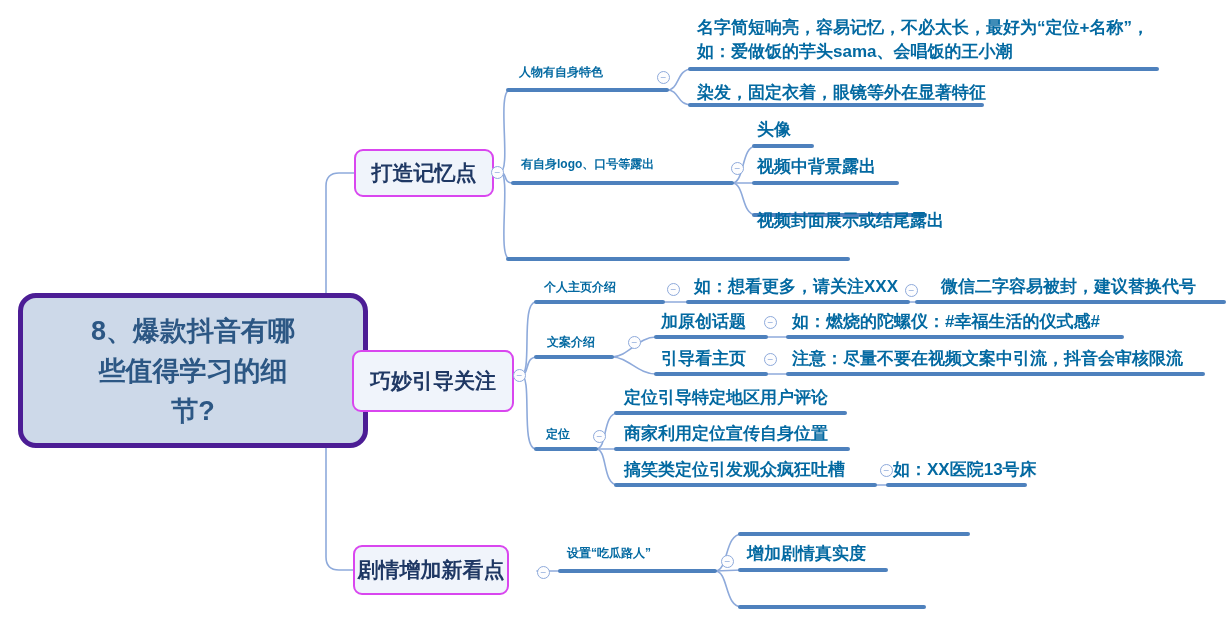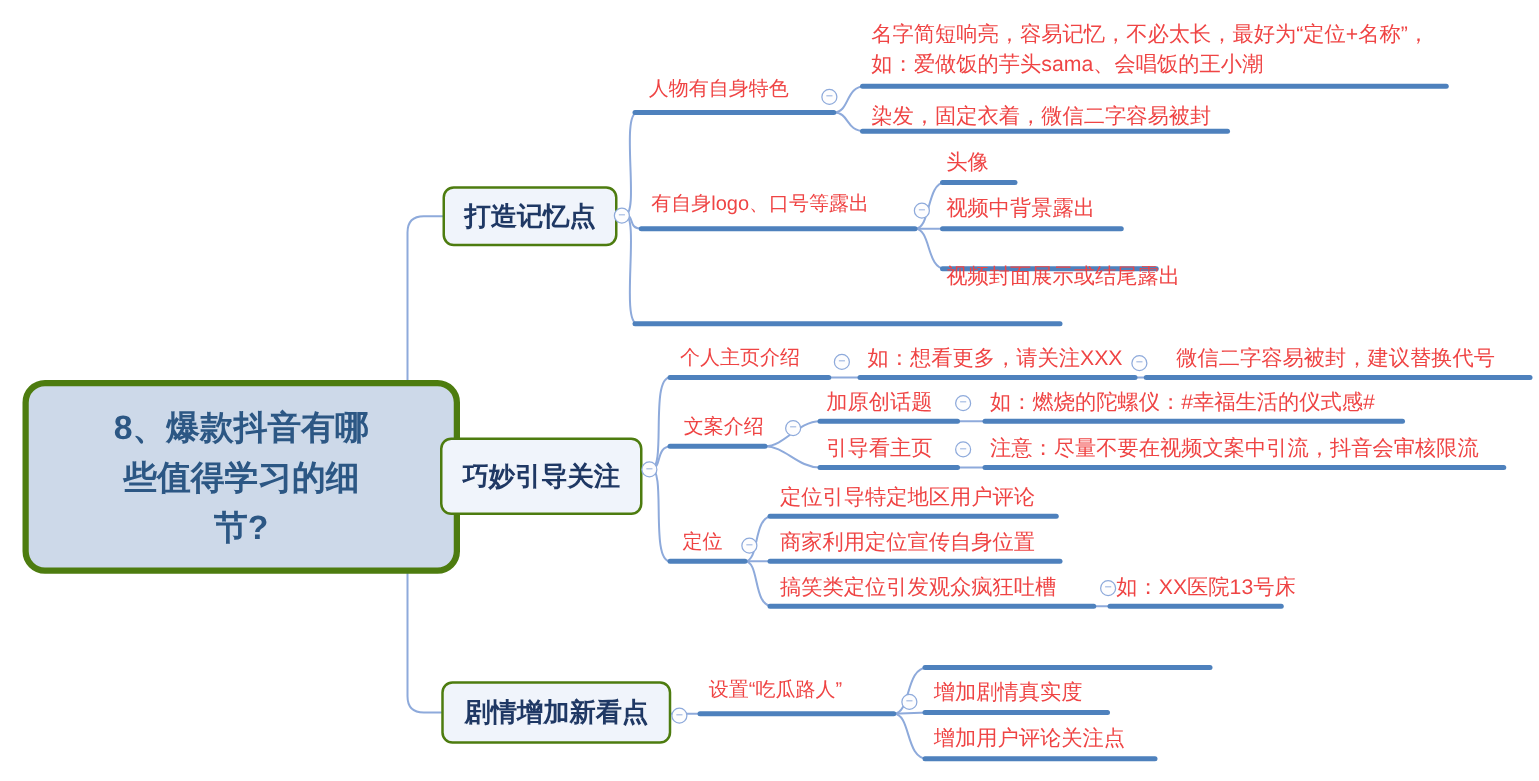--- a/index.html
+++ b/index.html
@@ -3,37 +3,37 @@
 <meta charset="utf-8">
 <style>
   html,body{margin:0;padding:0;}
   body{
     width:1231px;height:625px;background:#ffffff;overflow:hidden;position:relative;
     font-family:"Liberation Sans","DejaVu Sans",sans-serif;
   }
   .canvas{position:absolute;left:0;top:0;width:1231px;height:625px;}
   svg.lines{position:absolute;left:0;top:0;z-index:0;}
   .root{
-    position:absolute;left:18px;top:304px;width:350px;height:155px;box-sizing:border-box;
-    background:#CDD9E9;border:5px solid #4d7c0f;border-radius:18px;
+    position:absolute;left:18px;top:293px;width:350px;height:155px;box-sizing:border-box;
+    background:#CDD9E9;border:5px solid #4c1d95;border-radius:18px;
     display:flex;align-items:center;justify-content:center;text-align:center;
     font-size:27px;font-weight:bold;color:#2C5784;line-height:40px;white-space:pre-line;z-index:2;
   }
   .box{
-    position:absolute;box-sizing:border-box;background:#F0F4FB;border:2px solid #4d7c0f;border-radius:9px;
+    position:absolute;box-sizing:border-box;background:#F0F4FB;border:2px solid #d946ef;border-radius:9px;
     display:flex;align-items:center;justify-content:center;white-space:nowrap;
     font-size:21px;font-weight:600;color:#1F3864;z-index:2;
   }
   #b1{left:354px;top:149px;width:140px;height:48px;}
   #b2{left:352px;top:350px;width:162px;height:62px;}
-  #b3{left:353px;top:545px;width:184px;height:50px;}
+  #b3{left:353px;top:545px;width:156px;height:50px;}
   .topic{
-    position:absolute;white-space:nowrap;color:#ef4444;font-size:17px;line-height:22px;z-index:2;
+    position:absolute;white-space:nowrap;color:#0369a1;font-size:17px;line-height:22px;z-index:2;font-weight:bold;
   }
-  .topic.lv2{font-size:16px;}
+  .topic.lv2{font-size:12px;}
   .topic.multiline{white-space:pre-line;line-height:24px;}
   .ci{
     position:absolute;width:13px;height:13px;box-sizing:border-box;z-index:3;
     border:1px solid #8EAADB;border-radius:50%;background:#FDFDFE;color:#8EAADB;
     display:flex;align-items:center;justify-content:center;
     font-size:10px;line-height:10px;cursor:pointer;
   }
 </style>
 </head>
 <body>
@@ -105,21 +105,21 @@
 些值得学习的细
 节?</div>
 
   <div class="box" id="b1">打造记忆点</div>
   <div class="box" id="b2">巧妙引导关注</div>
   <div class="box" id="b3">剧情增加新看点</div>
 
   <div class="topic lv2" style="left:519px;top:61px;">人物有自身特色</div>
   <div class="topic multiline" style="left:697px;top:16px;">名字简短响亮，容易记忆，不必太长，最好为“定位+名称”，
 如：爱做饭的芋头sama、会唱饭的王小潮</div>
-  <div class="topic" style="left:697px;top:82px;">染发，固定衣着，微信二字容易被封</div>
+  <div class="topic" style="left:697px;top:82px;">染发，固定衣着，眼镜等外在显著特征</div>
   <div class="topic lv2" style="left:521px;top:153px;">有自身logo、口号等露出</div>
   <div class="topic" style="left:757px;top:119px;">头像</div>
   <div class="topic" style="left:757px;top:156px;">视频中背景露出</div>
   <div class="topic" style="left:757px;top:190px;margin-top:20px;">视频封面展示或结尾露出</div>
 
   <div class="topic lv2" style="left:544px;top:276px;">个人主页介绍</div>
   <div class="topic" style="left:694px;top:276px;">如：想看更多，请关注XXX</div>
   <div class="topic" style="left:941px;top:276px;">微信二字容易被封，建议替换代号</div>
   <div class="topic lv2" style="left:547px;top:331px;">文案介绍</div>
   <div class="topic" style="left:661px;top:311px;">加原创话题</div>
@@ -127,21 +127,20 @@
   <div class="topic" style="left:661px;top:348px;">引导看主页</div>
   <div class="topic" style="left:792px;top:348px;">注意：尽量不要在视频文案中引流，抖音会审核限流</div>
   <div class="topic lv2" style="left:546px;top:423px;">定位</div>
   <div class="topic" style="left:624px;top:387px;">定位引导特定地区用户评论</div>
   <div class="topic" style="left:624px;top:423px;">商家利用定位宣传自身位置</div>
   <div class="topic" style="left:624px;top:459px;">搞笑类定位引发观众疯狂吐槽</div>
   <div class="topic" style="left:893px;top:459px;">如：XX医院13号床</div>
 
   <div class="topic lv2" style="left:567px;top:542px;">设置“吃瓜路人”</div>
   <div class="topic" style="left:747px;top:543px;">增加剧情真实度</div>
-  <div class="topic" style="left:747px;top:580px;">增加用户评论关注点</div>
 
   <span class="ci" style="left:491px;top:166px;">−</span>
   <span class="ci" style="left:657px;top:71px;">−</span>
   <span class="ci" style="left:731px;top:162px;">−</span>
   <span class="ci" style="left:513px;top:369px;">−</span>
   <span class="ci" style="left:667px;top:283px;">−</span>
   <span class="ci" style="left:905px;top:284px;">−</span>
   <span class="ci" style="left:628px;top:336px;">−</span>
   <span class="ci" style="left:764px;top:316px;">−</span>
   <span class="ci" style="left:764px;top:353px;">−</span>

